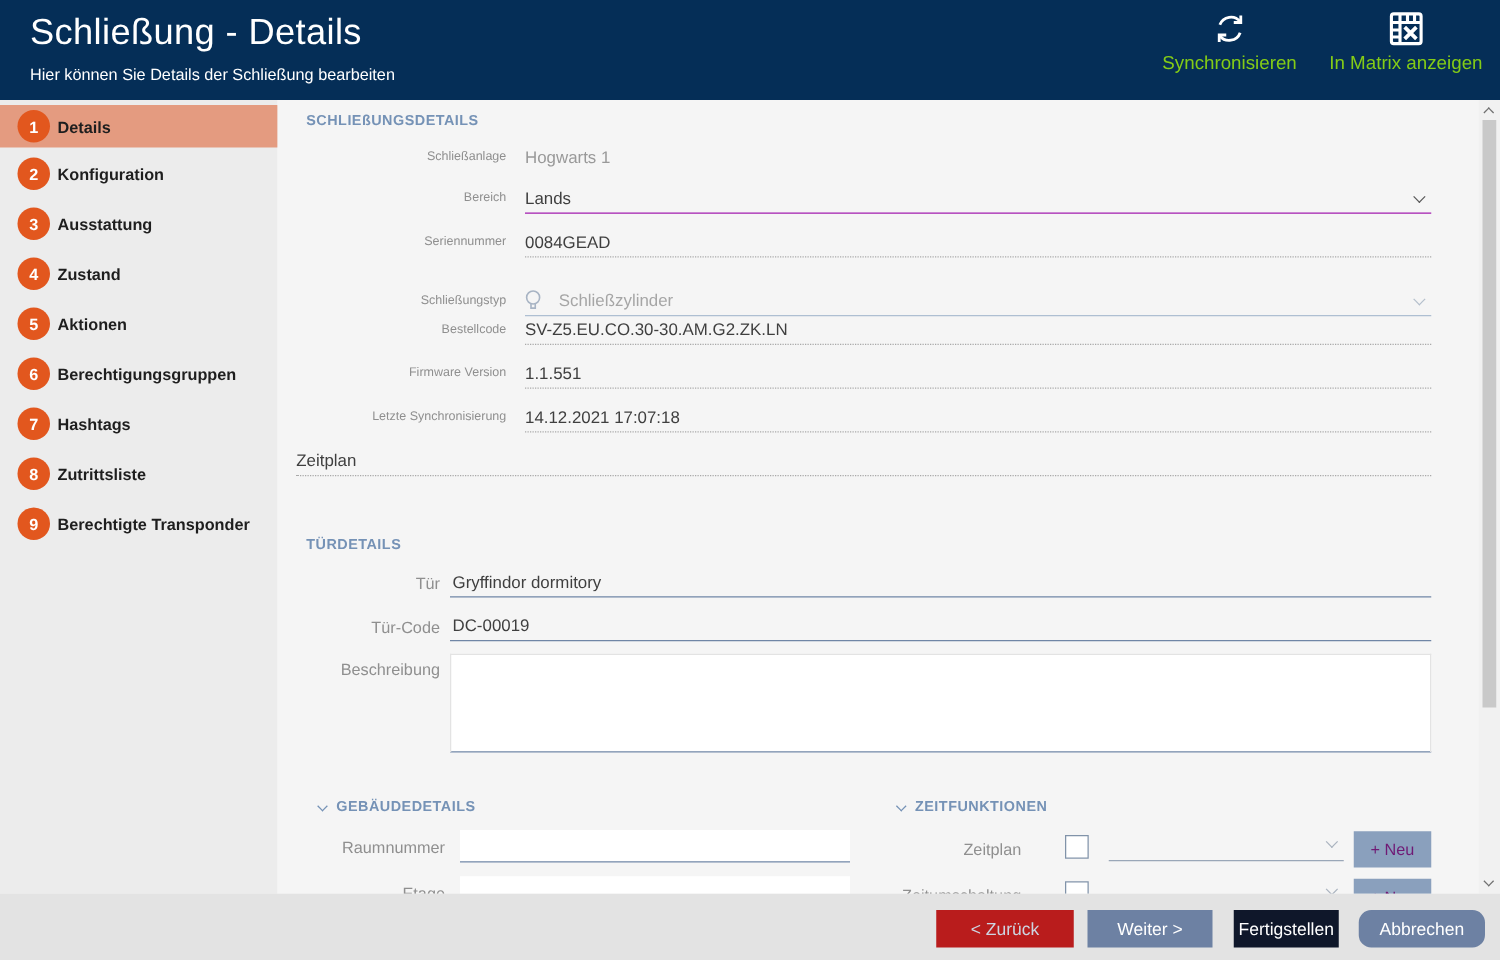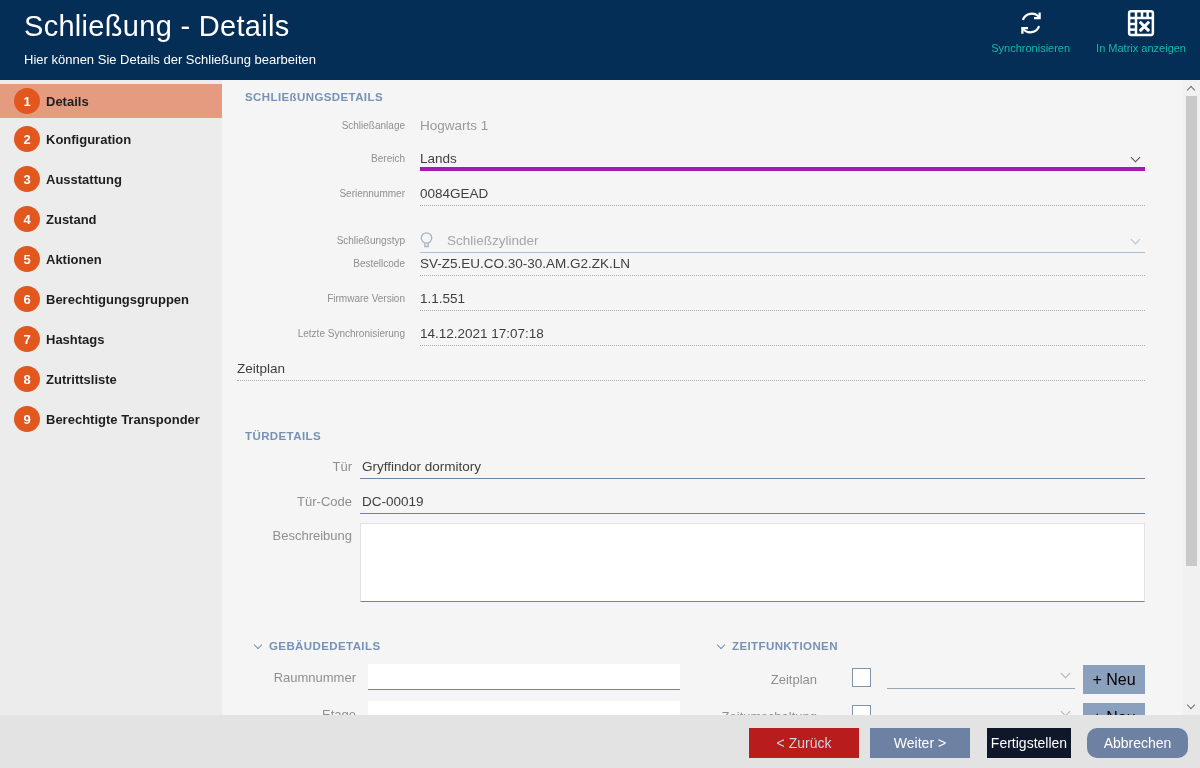--- a/index.html
+++ b/index.html
@@ -6,39 +6,39 @@
   html,body { width:1200px; height:768px; overflow:hidden;
     font-family:"Liberation Sans", sans-serif; background:#f5f5f5; }
 
   
   .header { position:absolute; left:0; top:0; width:1200px; height:80px; background:#052e57; }
   .header-title { position:absolute; left:24px; top:10px; color:#fff; font-size:29px; font-weight:300; letter-spacing:0.3px; }
   .header-sub { position:absolute; left:24px; top:52px; color:#fff; font-size:13px; font-weight:300; }
   .header-actions { position:absolute; right:14px; top:8px; display:flex; gap:26px; }
   .h-action { display:flex; flex-direction:column; align-items:center; gap:4px; cursor:pointer; }
   .h-action svg { display:block; }
-  .h-action-label { color:#14b8a6; font-size:11px; white-space:nowrap; }
+  .h-action-label { color:#84cc16; font-size:15px; white-space:nowrap; }
 
   
   .sidebar { position:absolute; left:0; top:80px; width:222px; height:635px; background:#ececec; }
   .side-item { position:absolute; left:0; width:222px; height:34px; display:flex; align-items:center; cursor:pointer; }
   .side-item .num { position:absolute; left:14px; width:26px; height:26px; border-radius:50%;
     background:#e2571e; color:#fff; font-size:13px; font-weight:700; display:flex; align-items:center; justify-content:center; }
   .side-item .lbl { position:absolute; left:46px; font-size:13px; font-weight:700; color:#1e1e1e; }
   .side-item.active { background:#e49b80; }
   .side-item.active::after { content:""; position:absolute; right:-16px; top:0;
     border-top:17px solid transparent; border-bottom:17px solid transparent; border-left:16px solid #e49b80; }
 
   
   .content { position:absolute; left:222px; top:80px; width:958px; height:635px; background:#f5f5f5; overflow:hidden; }
   .sec-title { position:absolute; color:#7592b6; font-size:11.5px; font-weight:700; letter-spacing:0.4px; }
   .frow { position:absolute; left:0; width:923px; height:22px; display:flex; }
   .frow .flabel { width:183px; text-align:right; color:#8f8f8f; font-size:10px; line-height:20px; flex:none; }
   .frow .fval { flex:1; margin-left:15px; color:#3f3f3f; font-size:13.5px; line-height:20px; position:relative; }
-  .fval.u-solid { border-bottom:4px solid #a21caf; }
+  .fval.u-solid { border-bottom:1px solid #a21caf; }
   .fval.u-dotted { border-bottom:1px dotted #a9a9a9; }
   .fval.u-light { border-bottom:1px solid #aebfd2; }
   .fval.readonly { color:#999; }
   .fval.disabled { color:#a6a6a6; }
   .chev { position:absolute; right:6px; top:5px; width:7px; height:7px;
     border-right:1.6px solid #555; border-bottom:1.6px solid #555; transform:rotate(45deg); }
   .chev.light { border-color:#b4bfcc; }
   .cyl-icon { display:inline-block; margin-right:14px; vertical-align:-3px; }
 
   .frow2 { position:absolute; left:0; width:923px; display:flex; }
@@ -51,22 +51,22 @@
 
   .collapse-head { position:absolute; display:flex; align-items:center; gap:8px; cursor:pointer; }
   .chev-sec { width:6px; height:6px; border-right:1.5px solid #7592b6; border-bottom:1.5px solid #7592b6; transform:rotate(45deg); margin-top:-3px; }
 
   .winput { position:absolute; background:#fff; border:none; border-bottom:1px solid #7086a6; outline:none;
     font-family:"Liberation Sans",sans-serif; font-size:13.5px; color:#3f3f3f; padding:2px 6px; }
   .zlabel { position:absolute; color:#8f8f8f; font-size:13px; text-align:right; }
   .checkbox { position:absolute; width:19px; height:19px; background:#fff; border:1px solid #8193a9; cursor:pointer; }
   .zdrop { position:absolute; border-bottom:1px solid #9aa7b8; height:24px; cursor:pointer; }
   .zdrop .chev { border-color:#aab3bf; }
-  .neu-btn { position:absolute; width:62px; height:29px; background:#8aa0bd; color:#000000; border:none;
-    font-family:"Liberation Sans",sans-serif; font-size:16px; cursor:pointer; }
+  .neu-btn { position:absolute; width:62px; height:29px; background:#8aa0bd; color:#701a75; border:none;
+    font-family:"Liberation Sans",sans-serif; font-size:13px; cursor:pointer; }
 
   
   .scrollbar { position:absolute; left:1183px; top:80px; width:17px; height:635px; background:#f1f1f1; }
   .sb-chev { position:absolute; left:5px; width:6px; height:6px; border-right:1.5px solid #707070; border-bottom:1.5px solid #707070; }
   .sb-up { top:7px; transform:rotate(-135deg); }
   .sb-down { bottom:7px; transform:rotate(45deg); }
   .sb-thumb { position:absolute; left:3px; top:16px; width:11px; height:470px; background:#c9c9c9; }
 
   
   .footer { position:absolute; left:0; top:715px; width:1200px; height:53px; background:#e3e3e3; }

